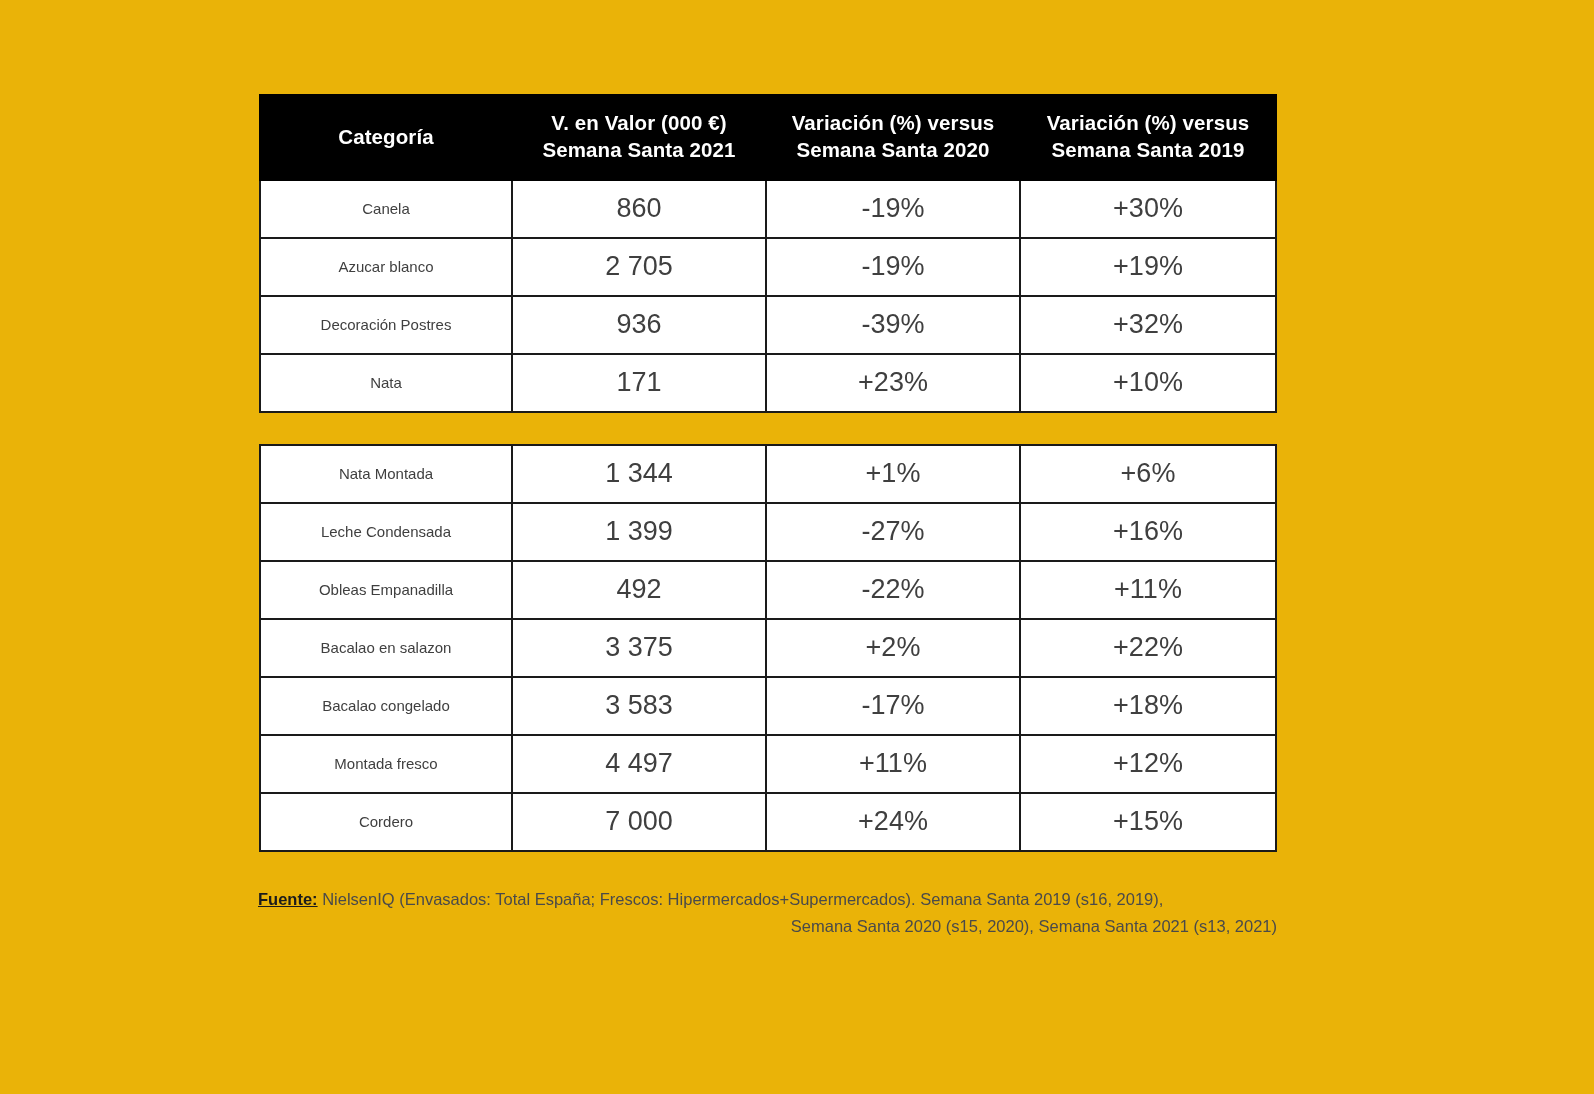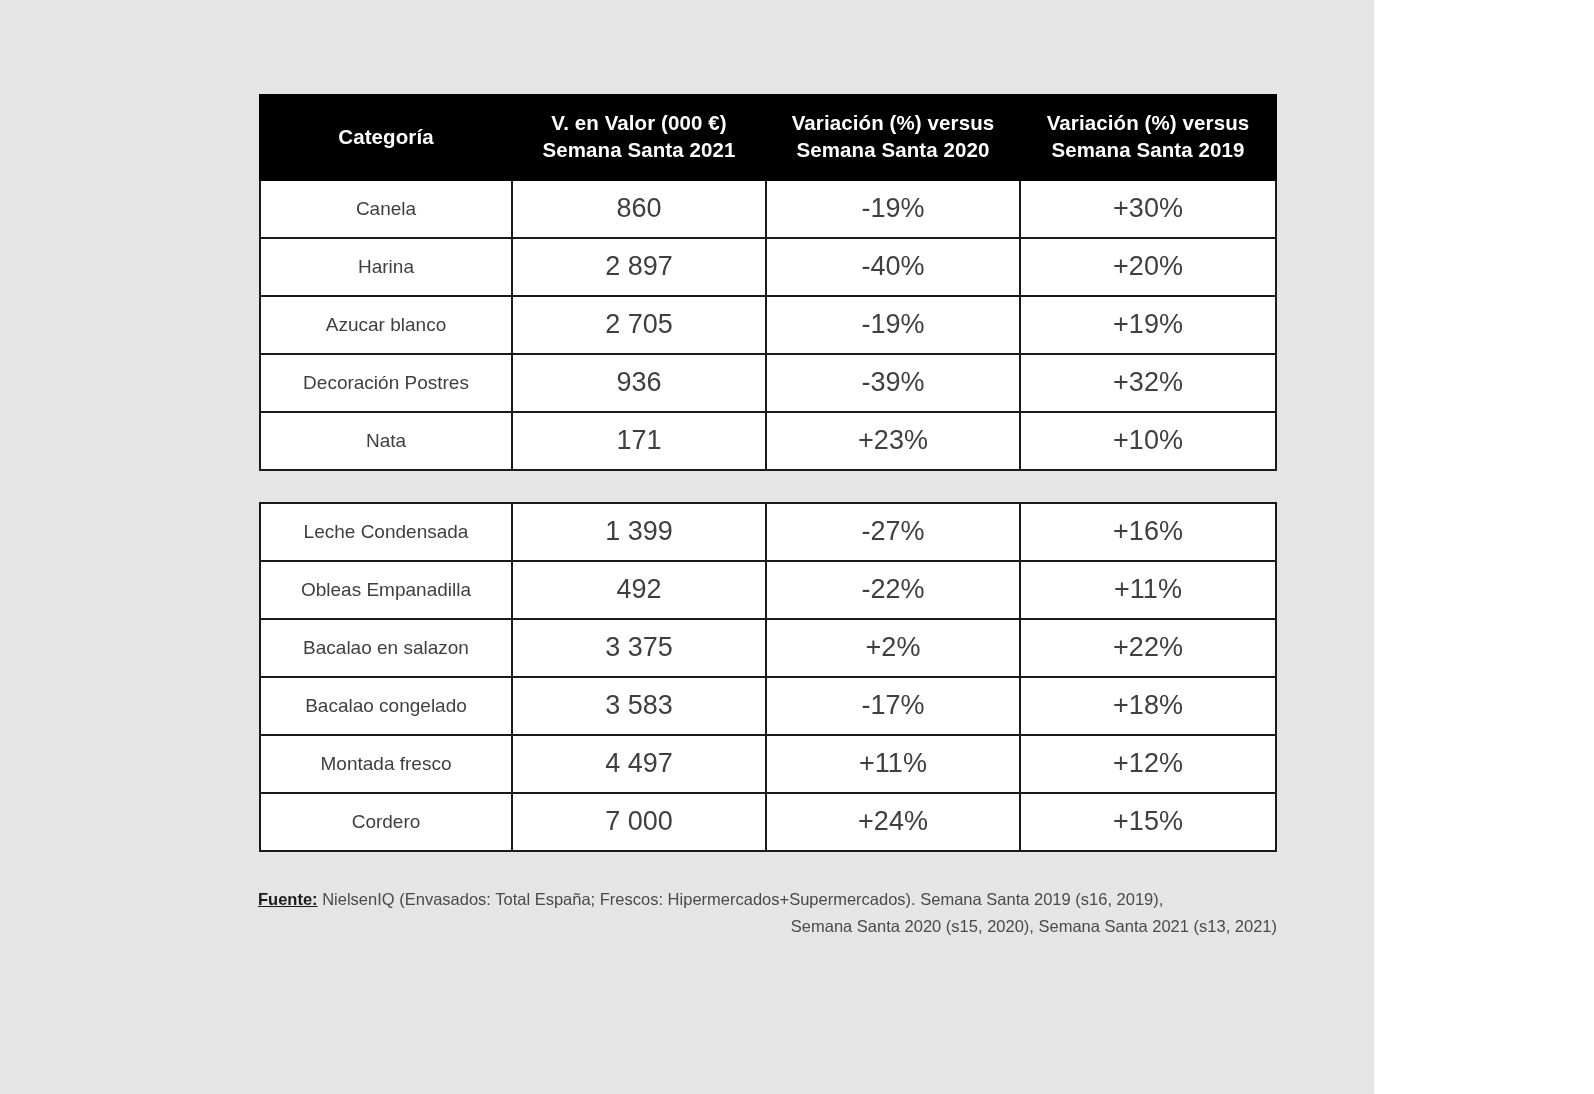--- a/index.html
+++ b/index.html
@@ -13,23 +13,23 @@
     font-family: "Liberation Sans", sans-serif;
     color: #3b3b3b;
     overflow: hidden;
     position: relative;
   }
 
   .page {
     position: absolute;
     left: 0;
     top: 0;
-    width: 1374px;
+    width: 1594px;
     height: 1094px;
-    background: #e5e5e5;
+    background: #eab308;
   }
 
   .tables-wrap {
     position: absolute;
     left: 259px;
     top: 94px;
     width: 1016px;
   }
 
   table.data-table {
@@ -67,21 +67,21 @@
     font-weight: normal;
     color: #3f3f3f;
     height: 48px;
     padding: 4px 8px;
     line-height: 1.32;
     white-space: pre-line;
     background: #ffffff;
   }
 
   tbody td.cat-cell {
-    font-size: 19px;
+    font-size: 15px;
     margin-left: 19px;
   }
 
   tbody tr.tall td {
     height: 78px;
   }
 
   
   .table-gap {
     height: 31px;
@@ -134,26 +134,20 @@
         </tr>
       </thead>
       <tbody id="body-block-1">
           <tr>
             <td class="cat-cell">Canela</td>
             <td>860</td>
             <td>-19%</td>
             <td>+30%</td>
           </tr>
           <tr>
-            <td class="cat-cell">Harina</td>
-            <td>2 897</td>
-            <td>-40%</td>
-            <td>+20%</td>
-          </tr>
-          <tr>
             <td class="cat-cell">Azucar blanco</td>
             <td>2 705</td>
             <td>-19%</td>
             <td>+19%</td>
           </tr>
           <tr>
             <td class="cat-cell">Decoración Postres</td>
             <td>936</td>
             <td>-39%</td>
             <td>+32%</td>
@@ -171,20 +165,26 @@
 
     <table class="data-table">
       <colgroup>
         <col class="c1">
           <col class="c2">
           <col class="c3">
           <col class="c4">
       </colgroup>
       <tbody id="body-block-2">
           <tr>
+            <td class="cat-cell">Nata Montada</td>
+            <td>1 344</td>
+            <td>+1%</td>
+            <td>+6%</td>
+          </tr>
+          <tr>
             <td class="cat-cell">Leche Condensada</td>
             <td>1 399</td>
             <td>-27%</td>
             <td>+16%</td>
           </tr>
           <tr>
             <td class="cat-cell">Obleas Empanadilla</td>
             <td>492</td>
             <td>-22%</td>
             <td>+11%</td>

